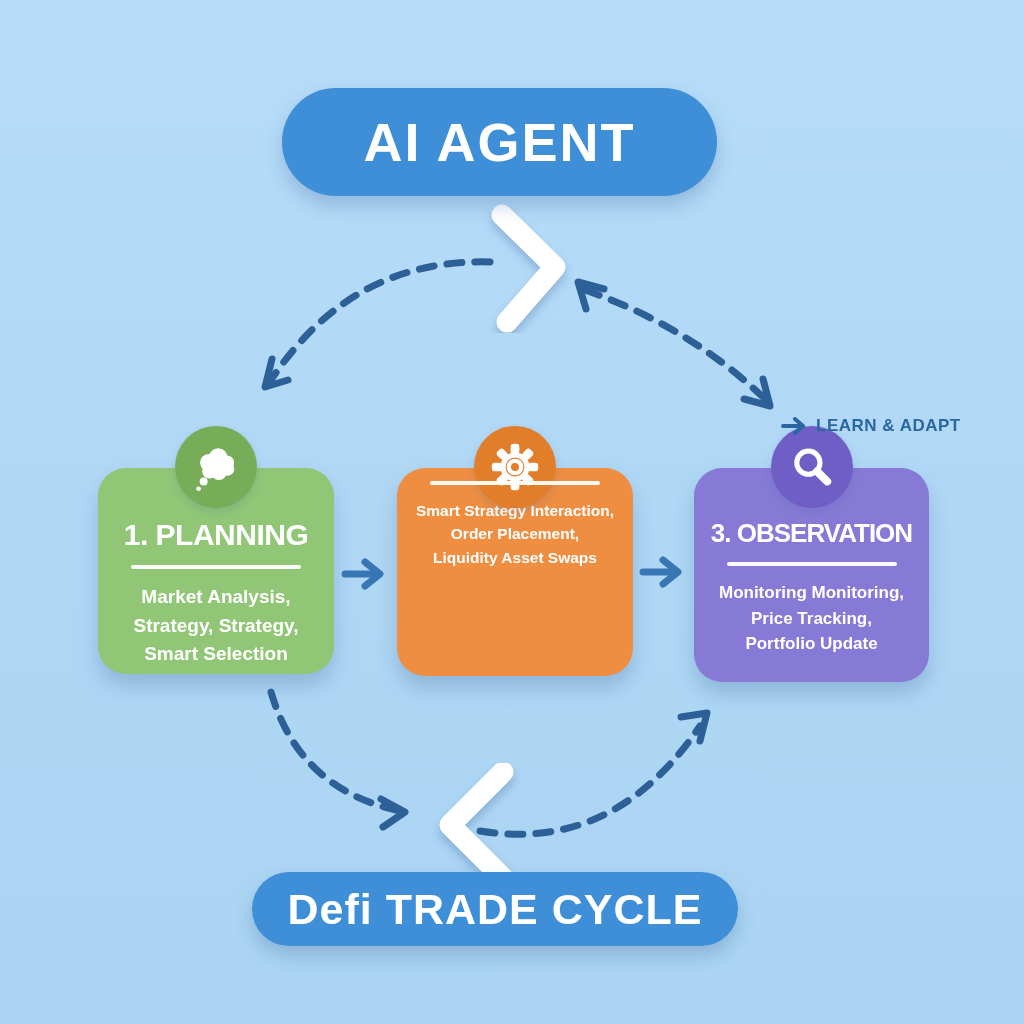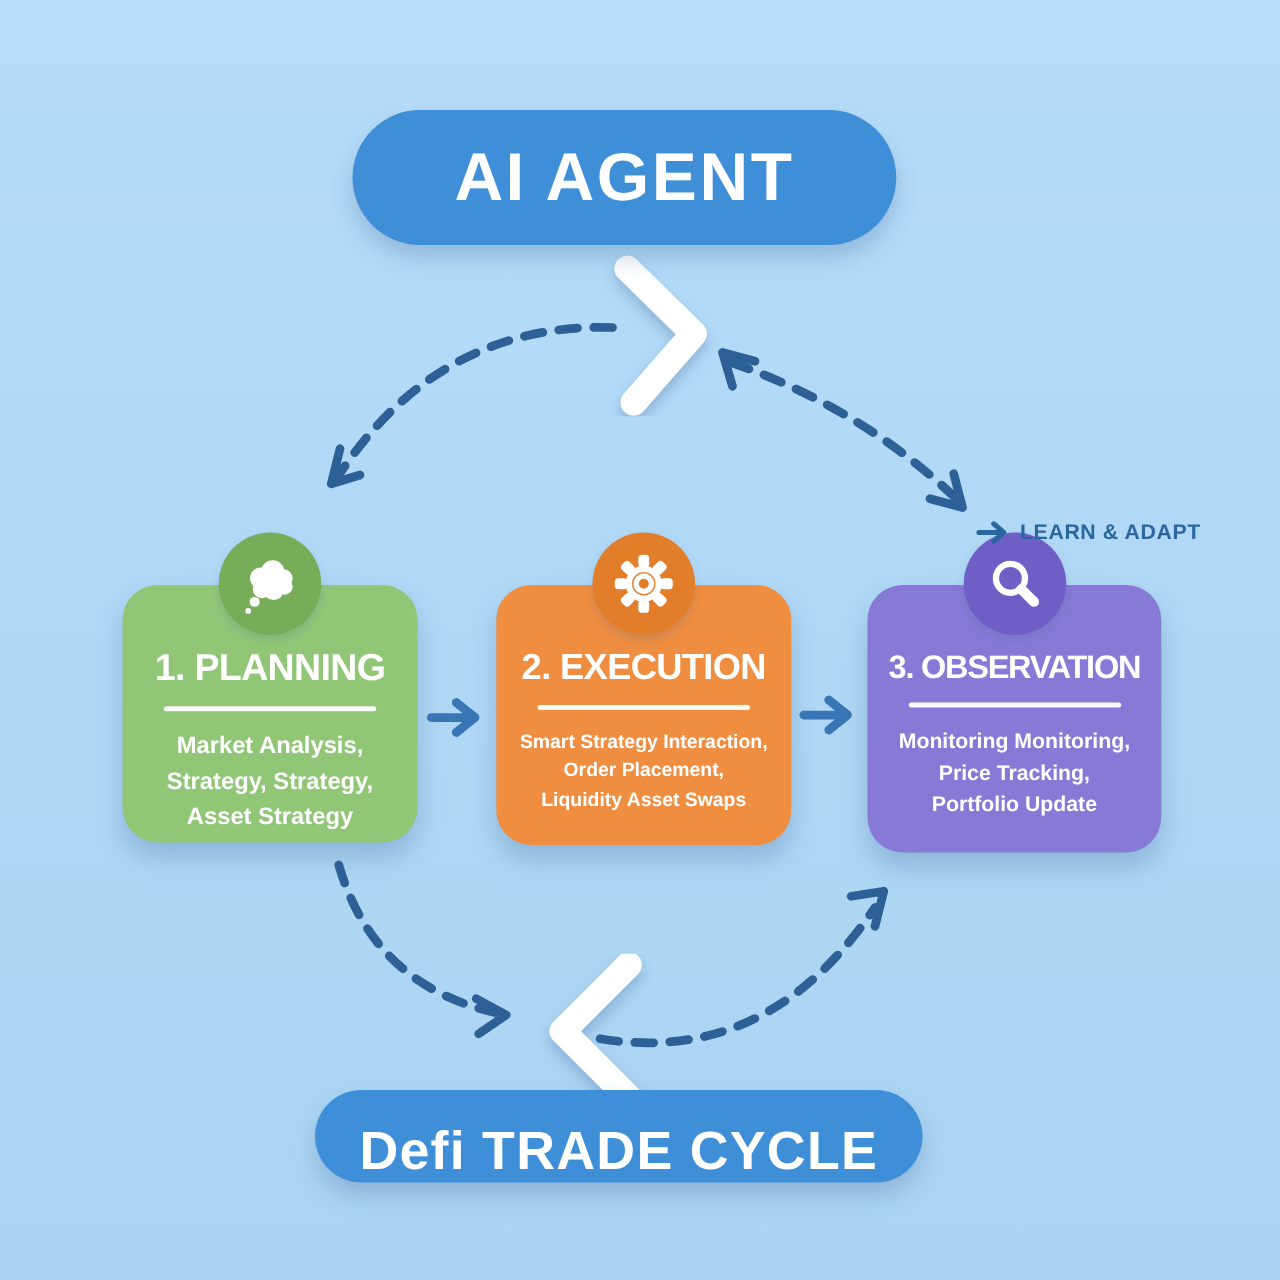--- a/index.html
+++ b/index.html
@@ -108,21 +108,21 @@
           <circle cx="23" cy="60" r="5.5"></circle>
             <circle cx="16" cy="70" r="3.2"></circle>
         </g>
       </svg>
     </div>
     <div class="card-title">1. PLANNING</div>
     <div class="card-divider"></div>
     <div class="card-body">
       <p>Market Analysis,</p>
       <p>Strategy, Strategy,</p>
-      <p>Asset Strategy</p>
+      <p>Smart Selection</p>
     </div>
   </div>
 
   <svg class="overlay" style="left:340px;top:557px;" width="48" height="34">
     <g stroke="#3876b6">
       <line class="connector" x1="5" y1="17" x2="37" y2="17" stroke="#3876b6"></line>
       <polyline class="connector" points="25,5 40,17 25,29" stroke="#3876b6"></polyline>
     </g>
   </svg>
 
@@ -137,21 +137,20 @@
           <rect x="34" y="8" width="12" height="14" rx="4" transform="rotate(180 40 40)"></rect>
           <rect x="34" y="8" width="12" height="14" rx="4" transform="rotate(225 40 40)"></rect>
           <rect x="34" y="8" width="12" height="14" rx="4" transform="rotate(270 40 40)"></rect>
           <rect x="34" y="8" width="12" height="14" rx="4" transform="rotate(315 40 40)"></rect>
           <circle cx="40" cy="40" r="20"></circle>
         </g>
         <circle cx="40" cy="40" r="13" fill="#e27d29"></circle>
         <circle cx="40" cy="40" r="8.5" fill="none" stroke="#ffffff" stroke-width="6"></circle>
       </svg>
     </div>
-    <div class="card-title">2. EXECUTION</div>
     <div class="card-divider"></div>
     <div class="card-body">
       <p>Smart Strategy Interaction,</p>
       <p>Order Placement,</p>
       <p>Liquidity Asset Swaps</p>
     </div>
   </div>
 
   <svg class="overlay" style="left:638px;top:555px;" width="48" height="34">
     <line class="connector" x1="5" y1="17" x2="37" y2="17" stroke="#3876b6"></line>
@@ -175,17 +174,17 @@
   </div>
 
   <div class="learn-adapt" style="color: rgb(42, 102, 160); margin-top: 39px;">
     <svg width="28" height="18" viewBox="0 0 28 18">
       <line x1="2" y1="9" x2="20" y2="9" stroke-width="4" stroke-linecap="round" stroke="#2a66a0"></line>
       <polyline points="14,2 22,9 14,16" fill="none" stroke-width="4" stroke-linecap="round" stroke-linejoin="round" stroke="#2a66a0"></polyline>
     </svg>
     <span>LEARN &amp; ADAPT</span>
   </div>
 
-  <div class="pill pill-bottom" style="background: rgb(62, 142, 216); align-items: flex-end;">
+  <div class="pill pill-bottom" style="background: rgb(62, 142, 216);">
     <span>Defi TRADE CYCLE</span>
   </div>
 
 </div>
 
 </body></html>

